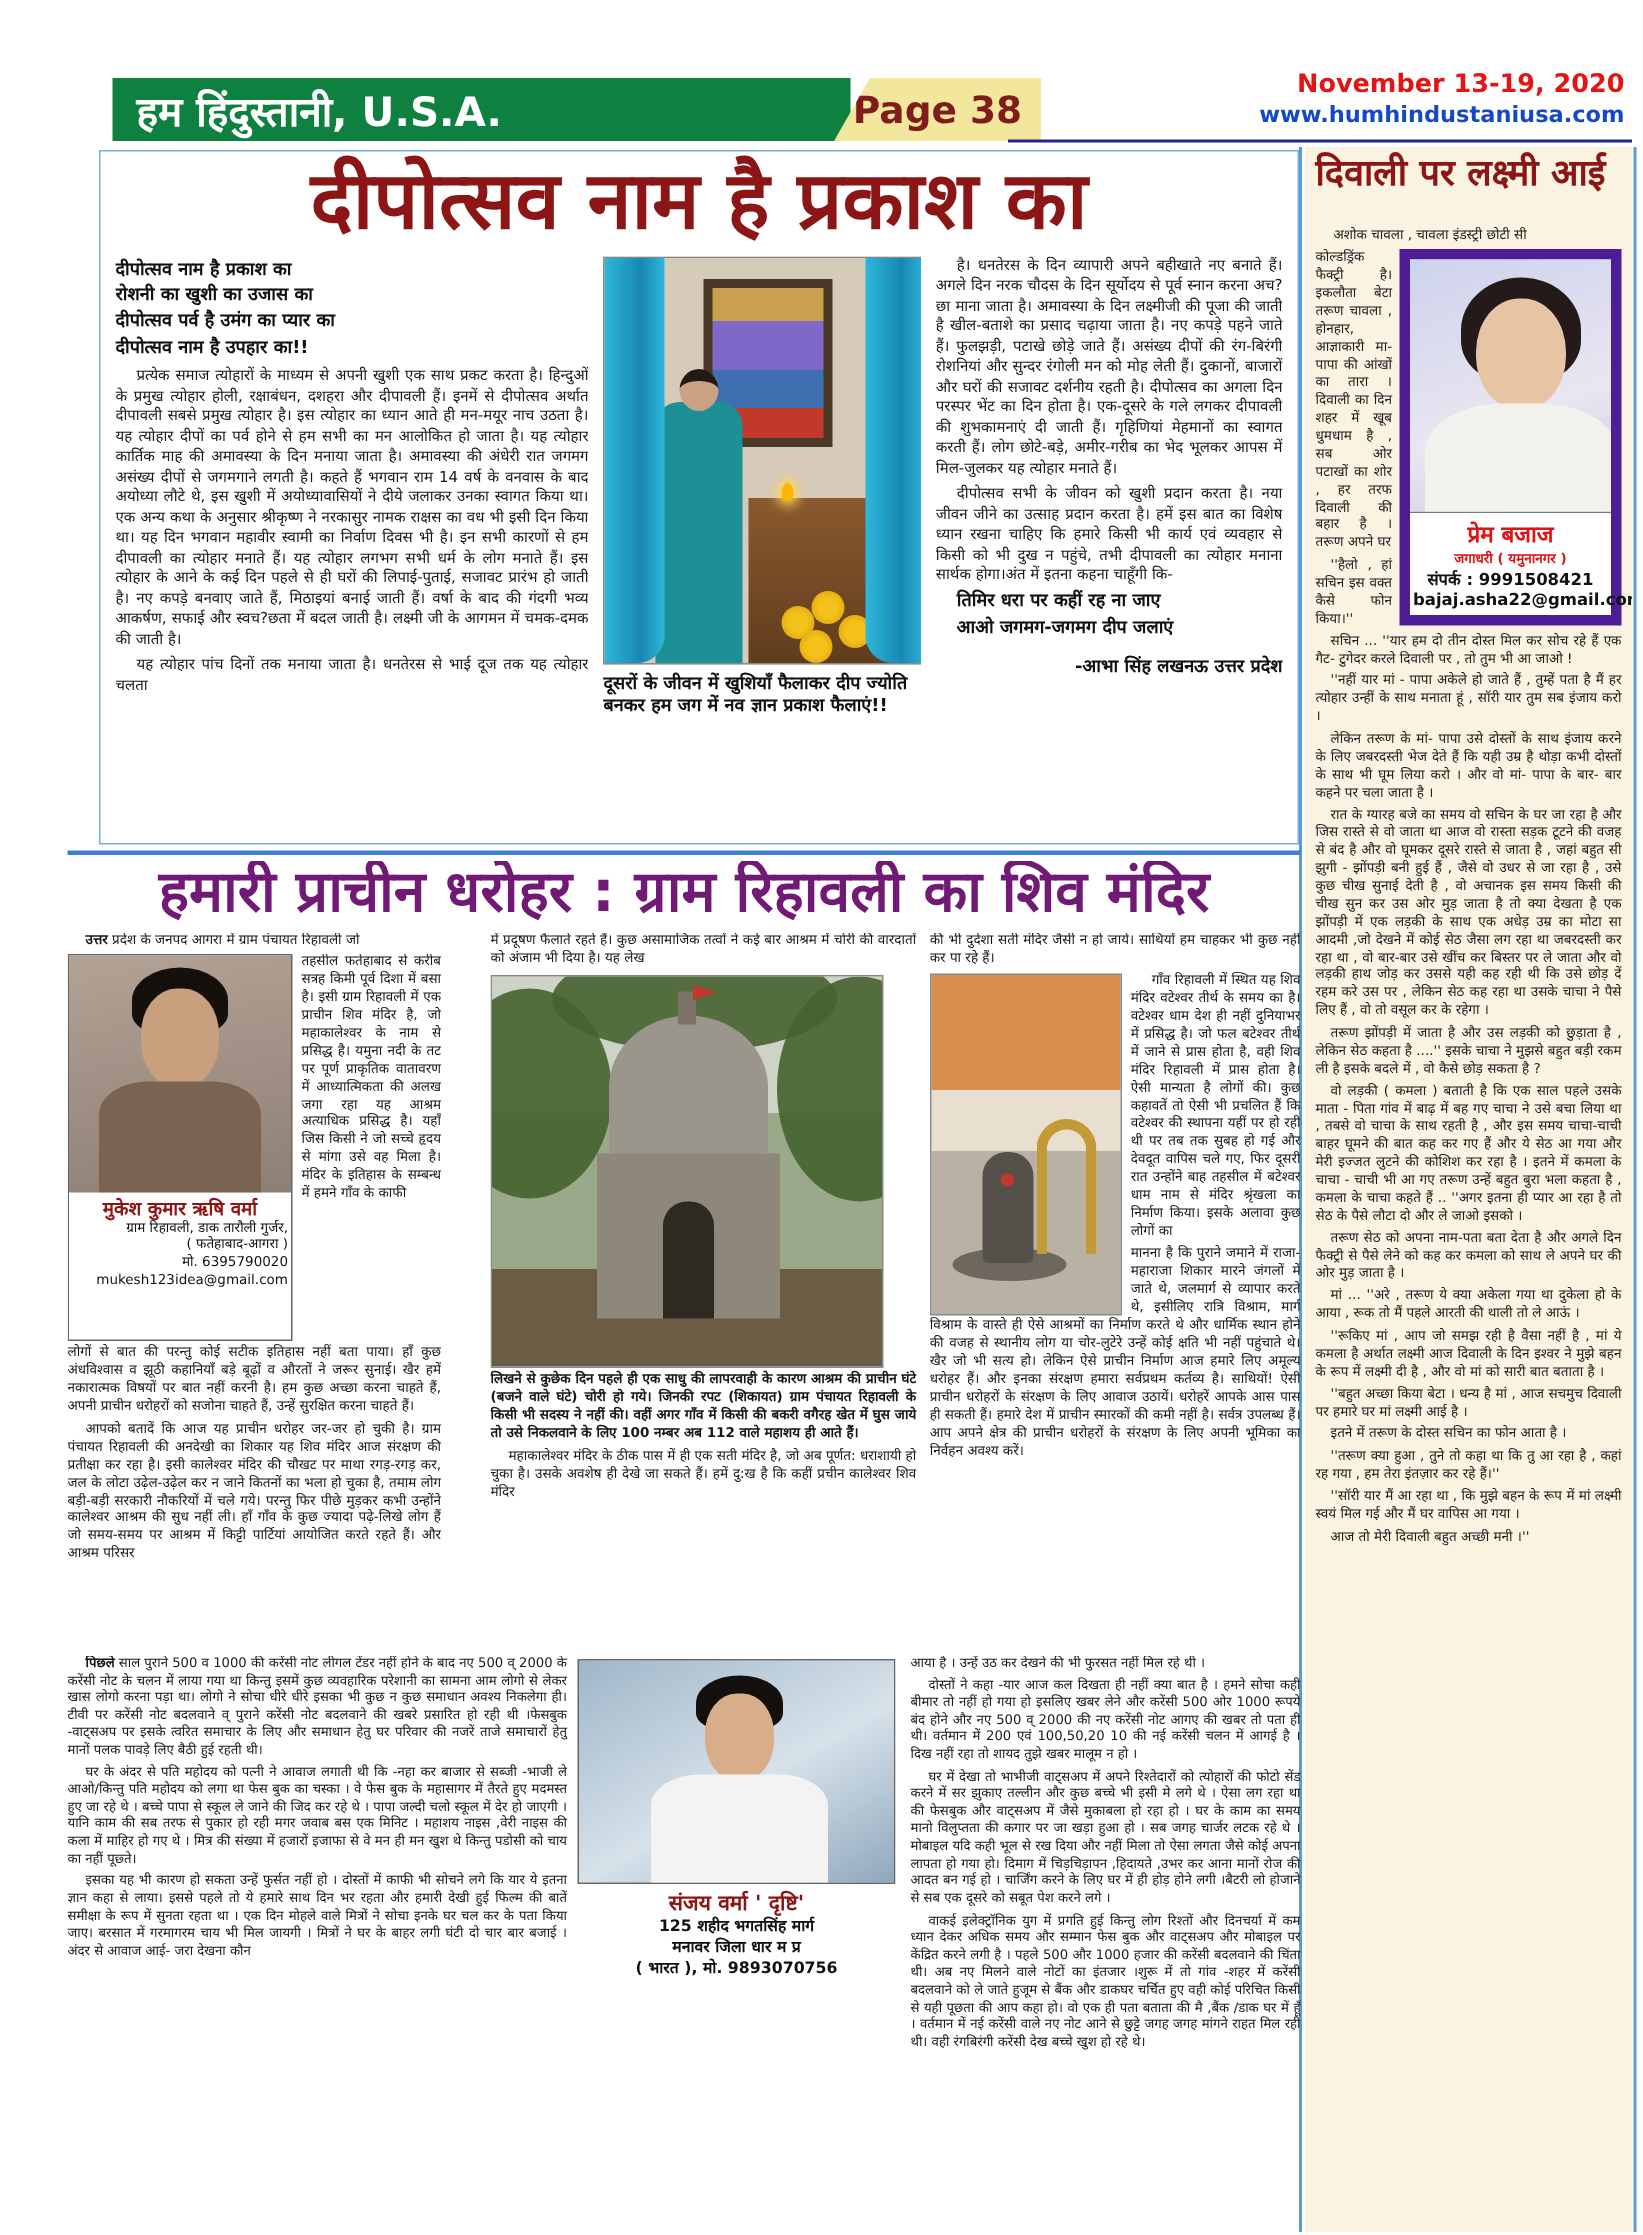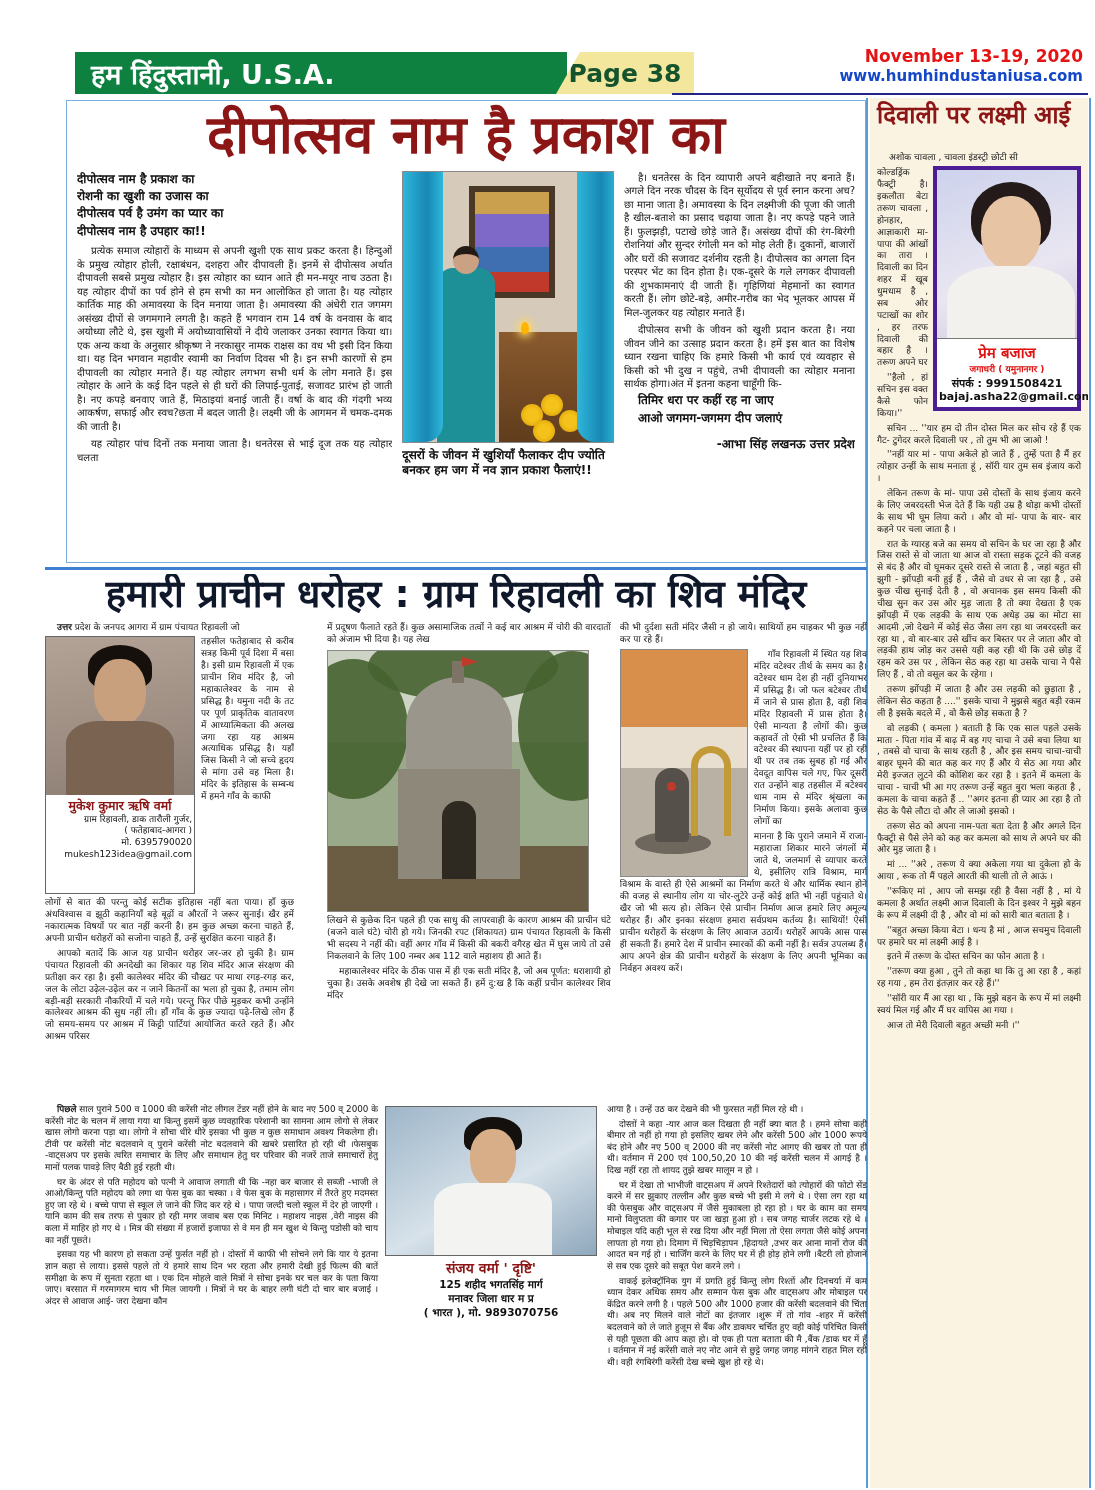--- a/index.html
+++ b/index.html
@@ -4,21 +4,21 @@
 <style>
   * { margin:0; padding:0; box-sizing:border-box; }
   body { background:#e8e8e8; font-family:"DejaVu Sans", sans-serif; }
   .page { position:relative; width:1095px; height:1490px; background:#fff; margin:0 auto; overflow:hidden; }
 
   
   .masthead-bar { position:absolute; left:75px; top:52px; width:492px; height:42px; background:#0e8040;
     color:#fff; display:flex; align-items:center; padding-left:16px; font-size:27px; font-weight:bold; }
   .page-tab { position:absolute; left:556px; top:52px; width:138px; height:42px; background:#f2e79c;
     clip-path:polygon(24px 0,100% 0,100% 100%,0 100%); display:flex; align-items:center; justify-content:center;
-    font-size:25px; font-weight:bold; color:#14532d; }
+    font-size:25px; font-weight:bold; color:#7f1d1d; }
   .header-right { position:absolute; right:12px; top:46px; text-align:right; line-height:1.25; }
   .hdr-date { color:#e41414; font-weight:bold; font-size:17px; }
   .hdr-site { color:#1448c8; font-weight:bold; font-size:15px; }
   .header-rule { position:absolute; left:672px; top:93px; width:416px; height:2px; background:#23238c; }
 
   
   .v-rule-sidebar { position:absolute; left:866px; top:98px; width:2px; height:1390px; background:#5b9bd5; }
   .v-rule-right { position:absolute; left:1089px; top:98px; width:2px; height:1390px; background:#5b9bd5; }
   .h-rule-a1 { position:absolute; left:45px; top:567px; width:822px; height:3px; background:#3f7fd0; }
 
@@ -46,33 +46,33 @@
   .woman-fig { position:absolute; left:34px; top:96px; width:58px; height:176px; background:#1d8f96; border-radius:16px 16px 0 0; }
   .woman-head { position:absolute; left:50px; top:74px; width:26px; height:28px; background:#caa183; border-radius:50%; border-top:8px solid #241a14; }
   .shrine-table { position:absolute; left:96px; top:160px; width:100px; height:112px; background:linear-gradient(180deg,#8a5a2e,#5f3c1c); }
   .flower { position:absolute; width:22px; height:22px; background:radial-gradient(#f4c21a 40%,#d99a07); border-radius:50%; }
   .diya-flame { position:absolute; left:118px; top:150px; width:8px; height:12px; background:#ffb400; border-radius:50% 50% 50% 50%/60% 60% 40% 40%; box-shadow:0 0 8px 3px #ffd75e; }
 
   
   .sidebar { position:absolute; left:870px; top:98px; width:218px; height:1390px; background:#faf3e1; padding:4px 7px; overflow:hidden; }
   .sb-headline { font-size:24px; font-weight:800; color:#8c1616; line-height:1.1; margin-bottom:4px; }
   .sb-text { font-size:9px; line-height:1.32; text-align:justify; color:#1a1a1a; margin-top:3px; text-indent:10px; }
-  .sb-photo-box { float:right; width:148px; margin:2px 0 4px 5px; border:4px solid #4c1d95; background:#fff; }
+  .sb-photo-box { float:right; width:148px; margin:2px 0 4px 5px; border:7px solid #4c1d95; background:#fff; }
   .photo-prem { position:relative; width:100%; height:168px; background:linear-gradient(160deg,#cdd2ec,#e9e6f1 60%,#cfc8e0); overflow:hidden; }
   .prem-hair { position:absolute; left:34px; top:12px; width:80px; height:70px; background:#241a1a; border-radius:50% 50% 40% 40%; }
   .prem-face { position:absolute; left:44px; top:26px; width:60px; height:74px; background:#e7c4a4; border-radius:48%; }
   .prem-shawl { position:absolute; left:10px; top:96px; width:128px; height:80px; background:#f3f1ee; border-radius:40% 40% 0 0; }
   .sb-author { text-align:center; padding:3px 2px 4px; border-top:1px solid #777; }
   .sb-author-name { color:#e01212; font-weight:800; font-size:15px; }
   .sb-author-place { color:#e01212; font-weight:bold; font-size:9px; }
   .sb-author-contact,.sb-author-email { color:#111; font-weight:bold; font-size:11px; }
 
   
   .article2 { position:absolute; left:45px; top:574px; width:822px; height:528px; overflow:hidden; }
-  .a2-headline { font-size:38px; font-weight:800; color:#0f172a; text-align:center; line-height:1.1; margin-bottom:6px; }
+  .a2-headline { font-size:38px; font-weight:800; color:#701a75; text-align:center; line-height:1.1; margin-bottom:6px; }
   .a2-cols { display:flex; gap:9px; height:474px; overflow:hidden; }
   .a2-col1 { width:272px; overflow:hidden; }
   .a2-col2 { width:310px; overflow:hidden;margin-left:24px; }
   .a2-col3 { width:270px; overflow:hidden; }
   .a2-text { font-size:9px; line-height:1.33; text-align:justify; color:#161616; margin-top:3px; text-indent:12px; }
   .a2-lead-word { font-weight:bold; }
   .a2-author-row { display:flex; gap:6px; margin-top:2px; height:258px; overflow:hidden; }
   .a2-author-box { width:150px; flex:none; border:1px solid #666; background:#fff; }
   .photo-mukesh { position:relative; width:100%; height:158px; background:linear-gradient(170deg,#b3a296,#8e7f74); overflow:hidden; }
   .mukesh-hair { position:absolute; left:42px; top:8px; width:64px; height:44px; background:#16100c; border-radius:50% 50% 30% 30%; }
@@ -238,21 +238,21 @@
         <div class="photo-temple">
           <div class="tree" style="left:-30px; top:8px; width:110px; height:140px;"></div>
           <div class="tree" style="left:190px; top:0; width:110px; height:150px;"></div>
           <div class="tree" style="left:40px; top:-20px; width:190px; height:70px;"></div>
           <div class="dome"></div>
             <div class="dome-tip"></div>
             <div class="dome-flag"></div>
           <div class="temple-base"></div>
             <div class="temple-door"></div>
         </div>
-        <p class="a2-text" style="text-indent:0;">लिखने से कुछेक दिन पहले ही एक साधु की लापरवाही के कारण आश्रम की प्राचीन घंटे (बजने वाले घंटे) चोरी हो गये। जिनकी रपट (शिकायत) ग्राम पंचायत रिहावली के किसी भी सदस्य ने नहीं की। वहीं अगर गाँव में किसी की बकरी वगैरह खेत में घुस जाये तो उसे निकलवाने के लिए 100 नम्बर अब 112 वाले महाशय ही आते हैं।</p>
+        <p class="a2-text" style="text-indent:0;font-weight:bold;">लिखने से कुछेक दिन पहले ही एक साधु की लापरवाही के कारण आश्रम की प्राचीन घंटे (बजने वाले घंटे) चोरी हो गये। जिनकी रपट (शिकायत) ग्राम पंचायत रिहावली के किसी भी सदस्य ने नहीं की। वहीं अगर गाँव में किसी की बकरी वगैरह खेत में घुस जाये तो उसे निकलवाने के लिए 100 नम्बर अब 112 वाले महाशय ही आते हैं।</p>
         <p class="a2-text">महाकालेश्वर मंदिर के ठीक पास में ही एक सती मंदिर है, जो अब पूर्णत: धराशायी हो चुका है। उसके अवशेष ही देखे जा सकते हैं। हमें दु:ख है कि कहीं प्रचीन कालेश्वर शिव मंदिर</p>
       </div>
       <div class="a2-col3">
         <p class="a2-text" style="margin-top:0; text-indent:0;">की भी दुर्दशा सती मंदिर जैसी न हो जाये। साथियों हम चाहकर भी कुछ नहीं कर पा रहे हैं।</p>
         <div class="photo-shivling">
           <div class="shivling-base"></div>
             <div class="shivling"></div>
             <div class="snake"></div>
             <div class="tilak"></div>
         </div>

